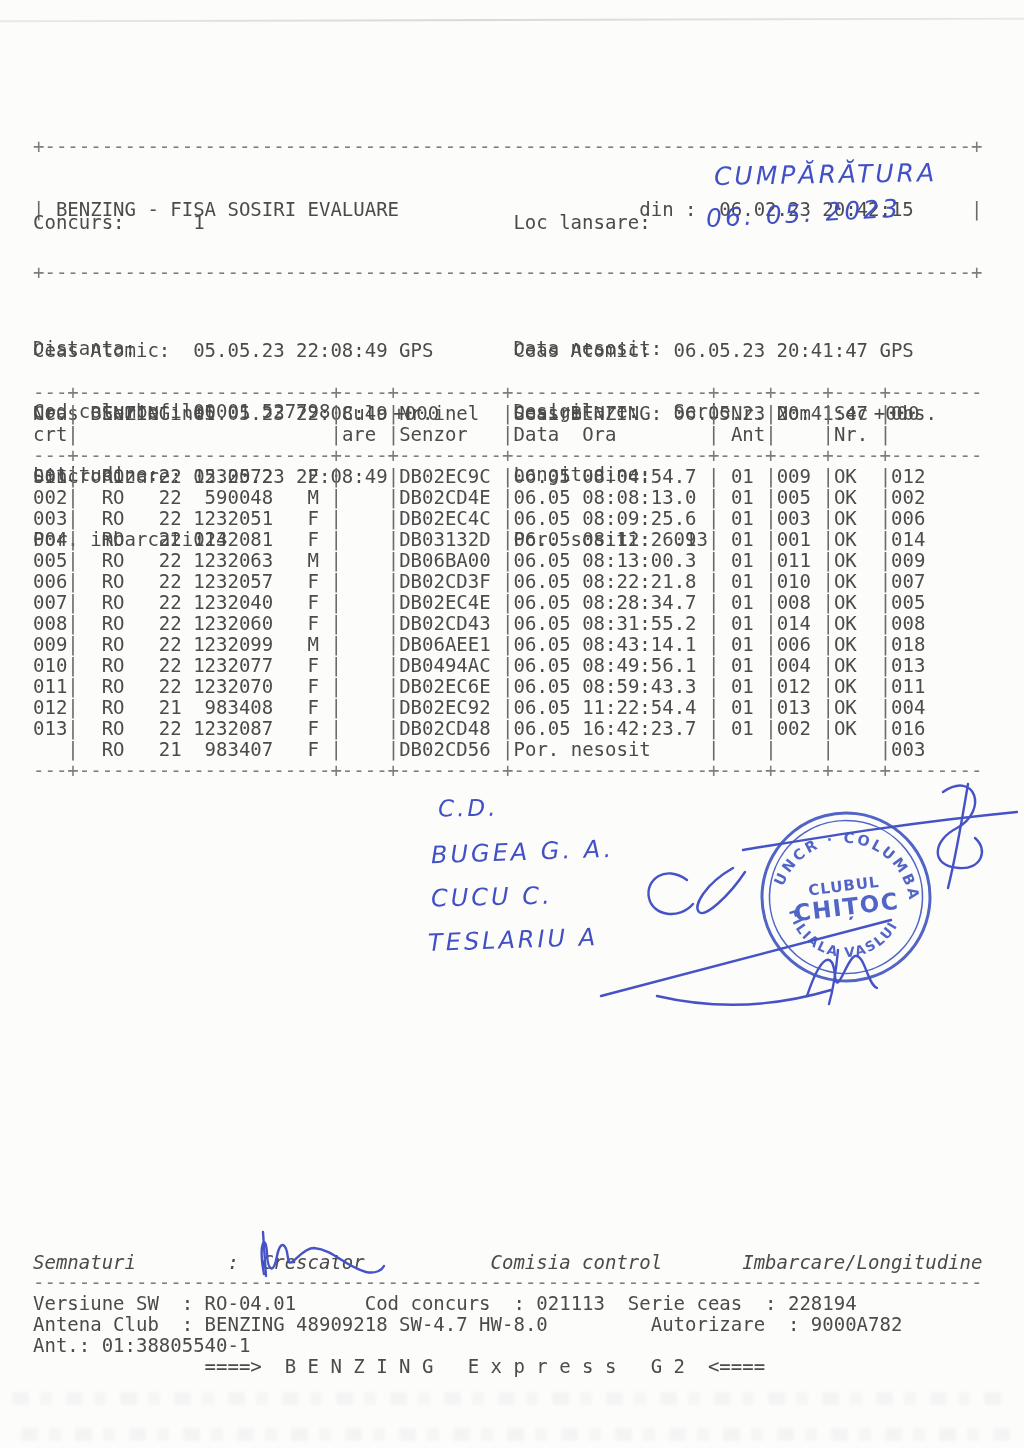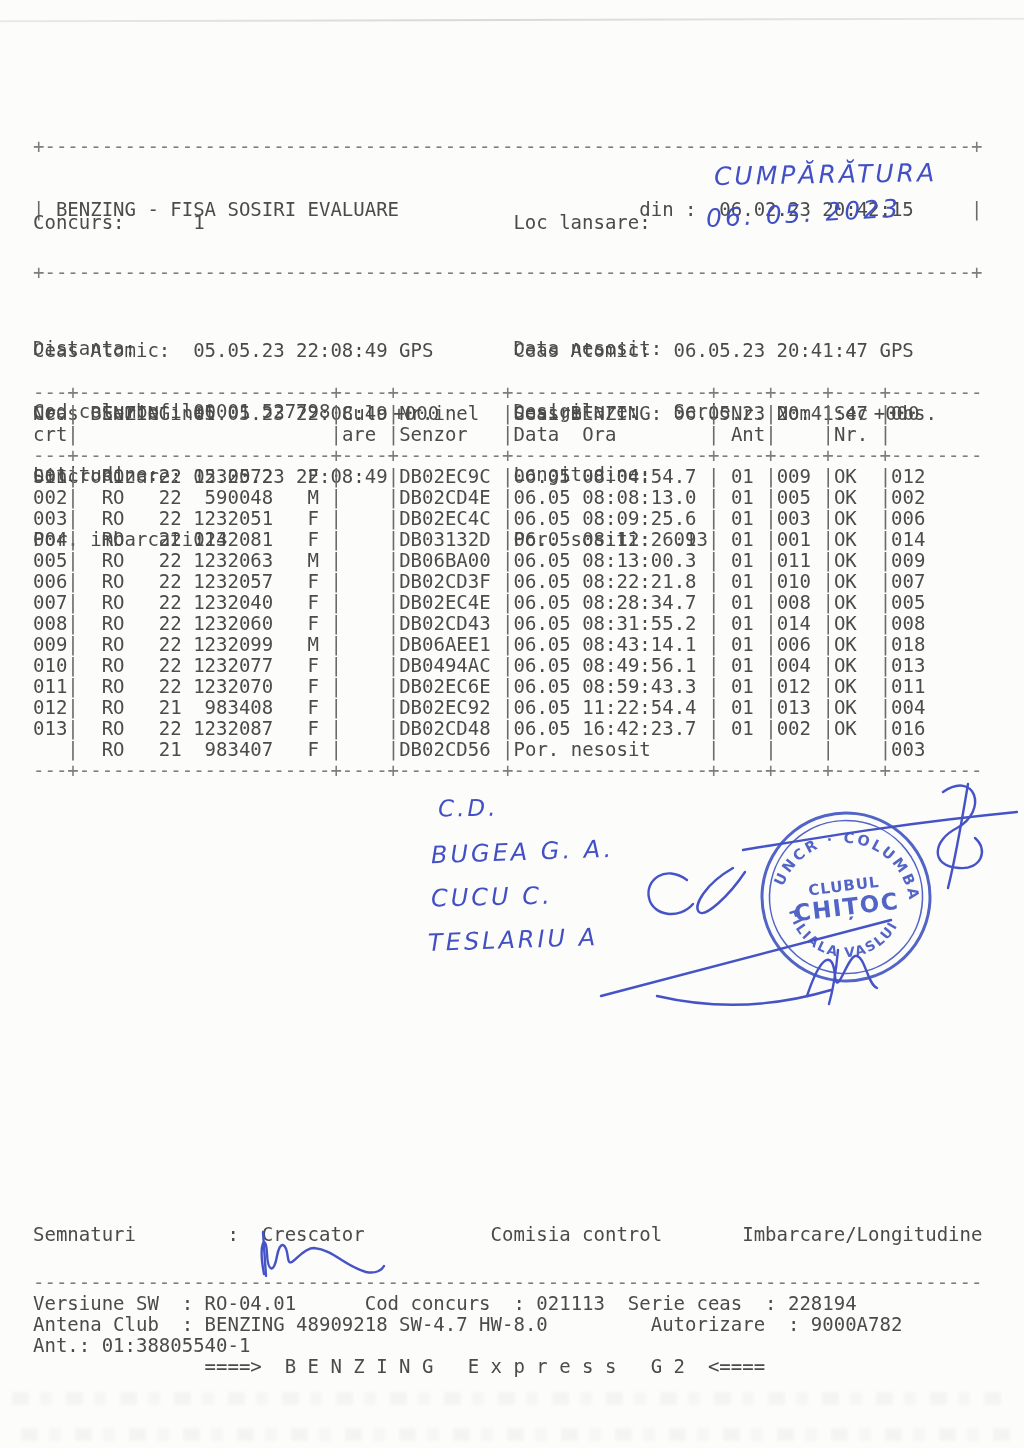--- a/index.html
+++ b/index.html
@@ -123,21 +123,21 @@
     </text>
     <text fill="#4055c2" font-family="DejaVu Sans, sans-serif" font-weight="bold" font-size="13.5" letter-spacing="2">
       <textPath href="#arcB" startOffset="50%" text-anchor="middle">FILIALA VASLUI</textPath>
     </text>
     <g transform="rotate(-14 89 92)" fill="#4055c2" text-anchor="middle" font-family="DejaVu Sans, sans-serif" font-weight="bold">
       <text x="89" y="83" font-size="15" letter-spacing="1">CLUBUL</text>
       <text x="89" y="107" font-size="23" letter-spacing="1.5">CHIȚOC</text>
     </g>
   </svg>
 
-  <div class="sec mono" style="top:1182px;">
+  <div class="sec mono" style="top:1210px;font-style:italic;">
     <div class="row">
       <span class="abs" style="left:0">Semnaturi</span>
       <span class="abs" style="left:17ch">:</span>
       <span class="abs" style="left:20ch">Crescator</span>
       <span class="abs" style="left:40ch">Comisia control</span>
       <span class="abs" style="left:62ch">Imbarcare/Longitudine</span>
     </div>
   </div>
 
   <svg class="sig" style="left:242px;top:1226px;" width="150" height="54" viewBox="0 0 150 54">

